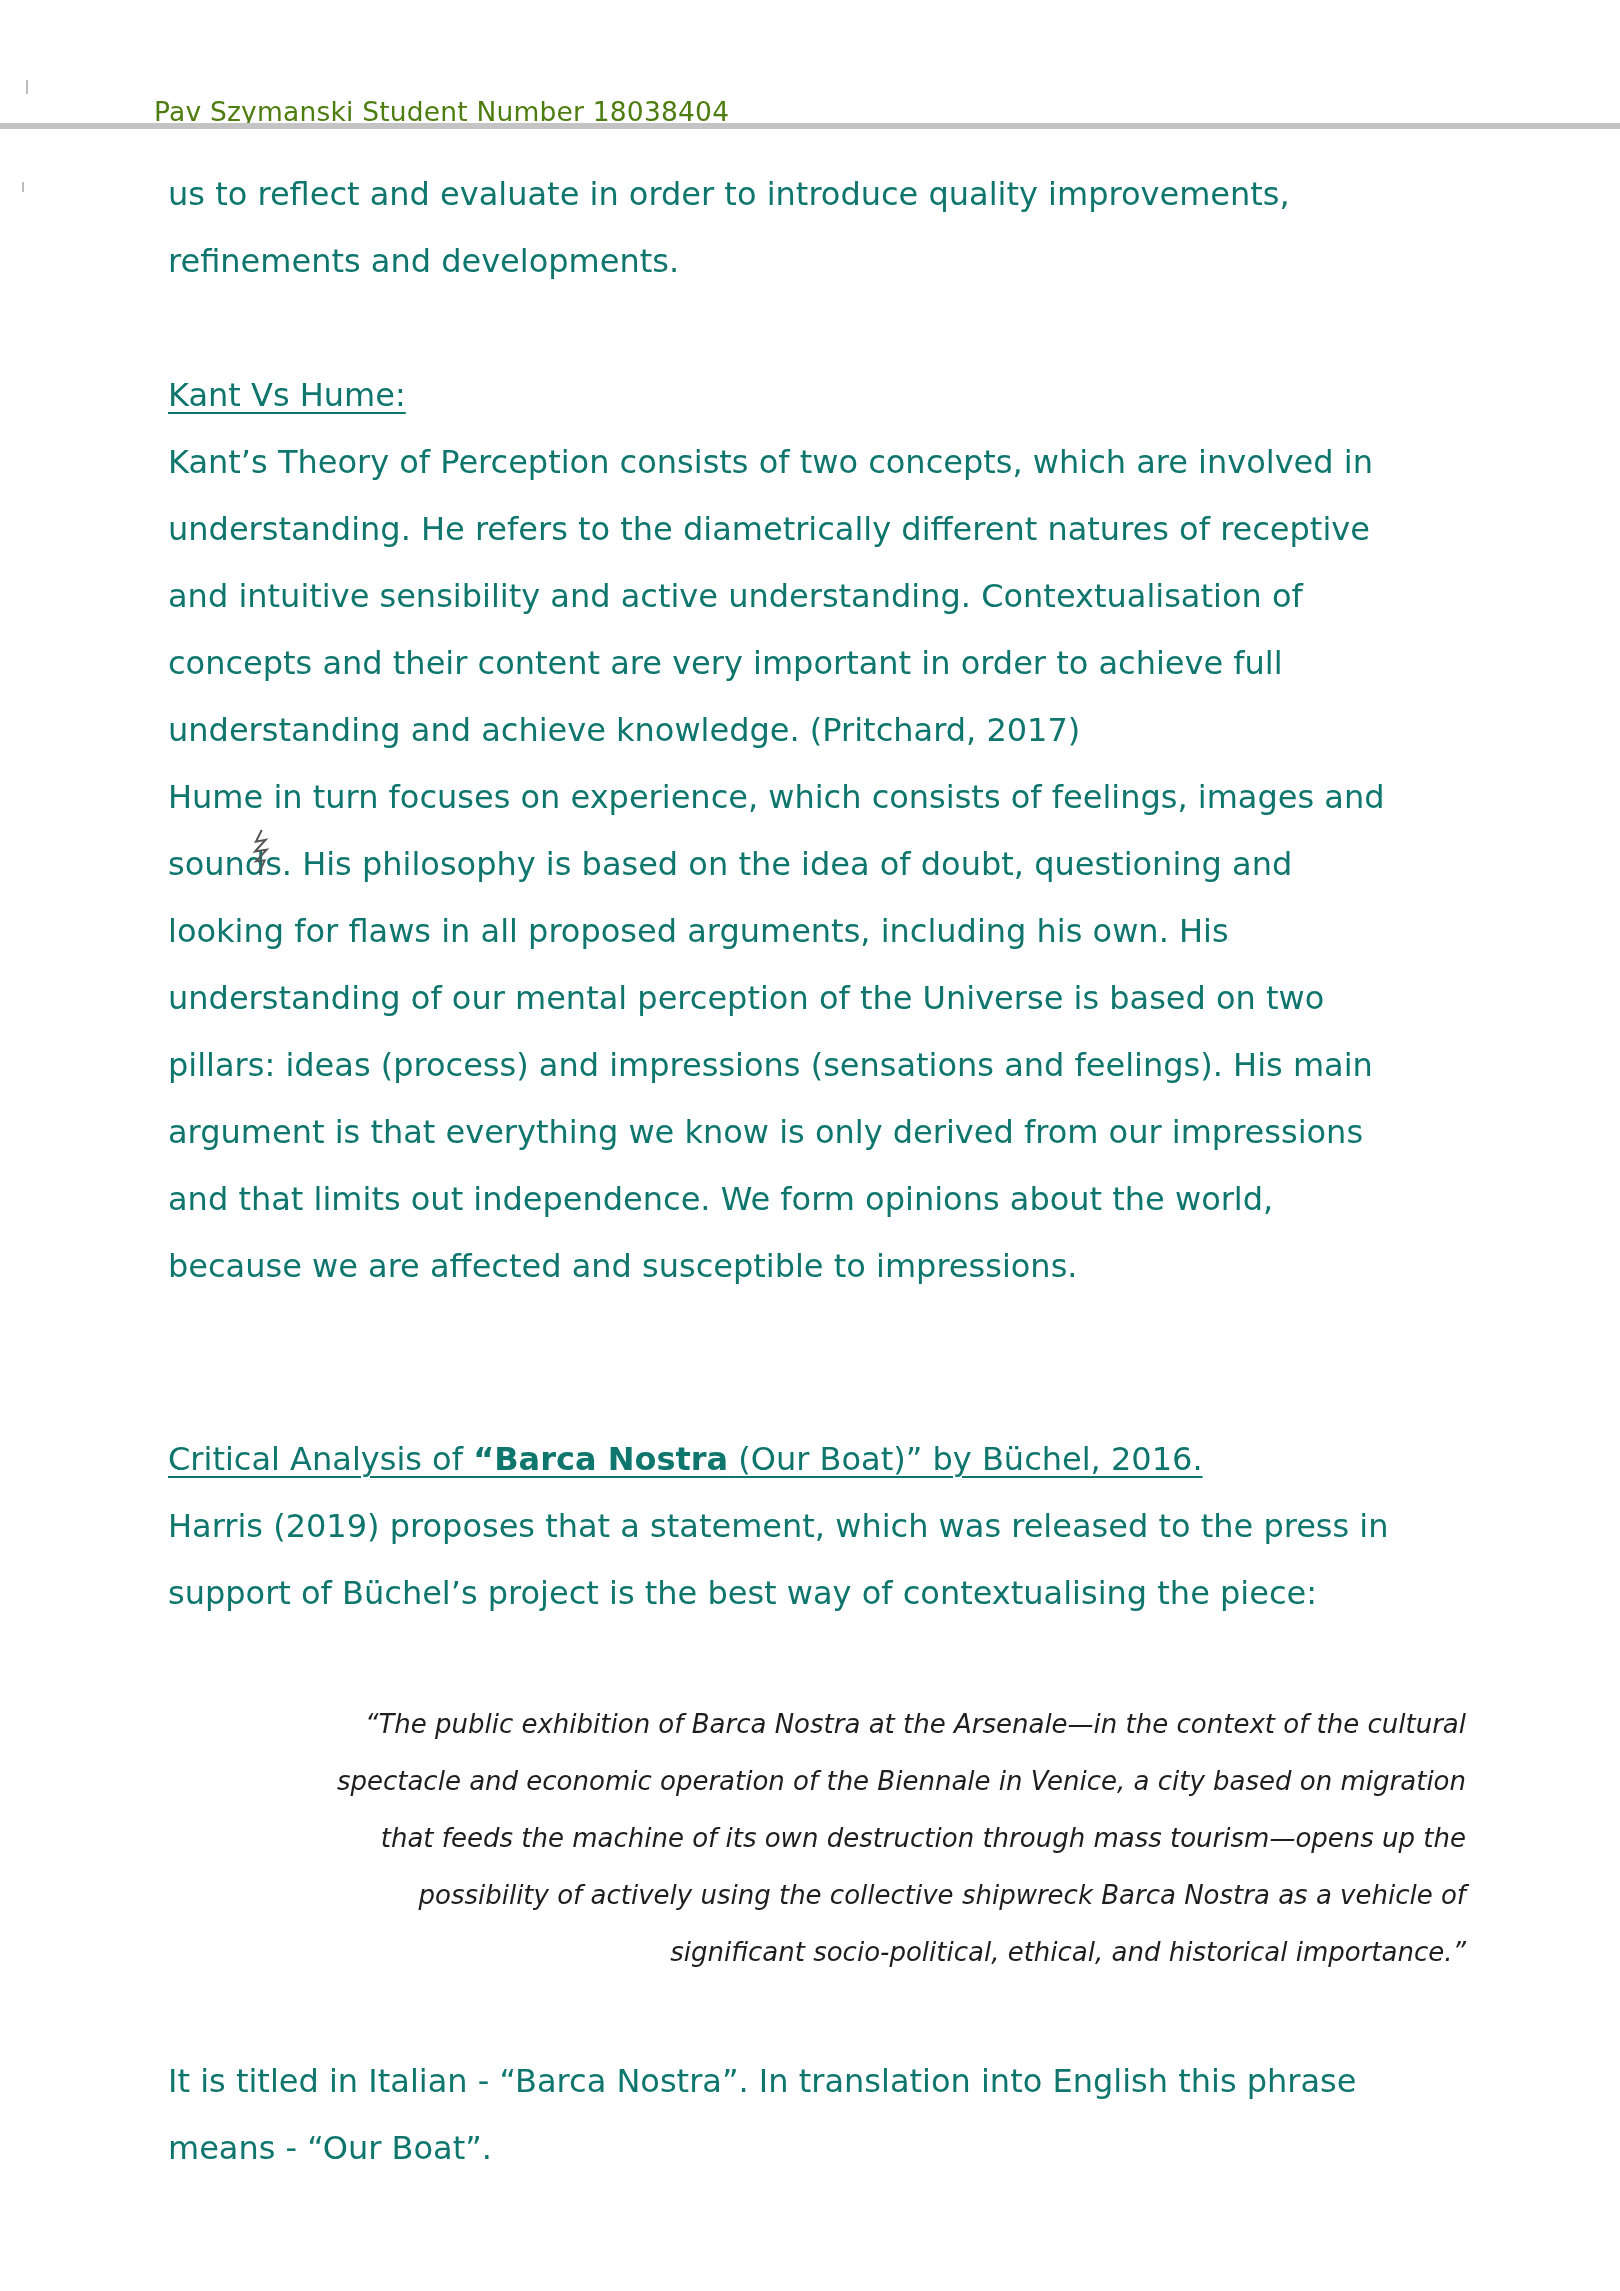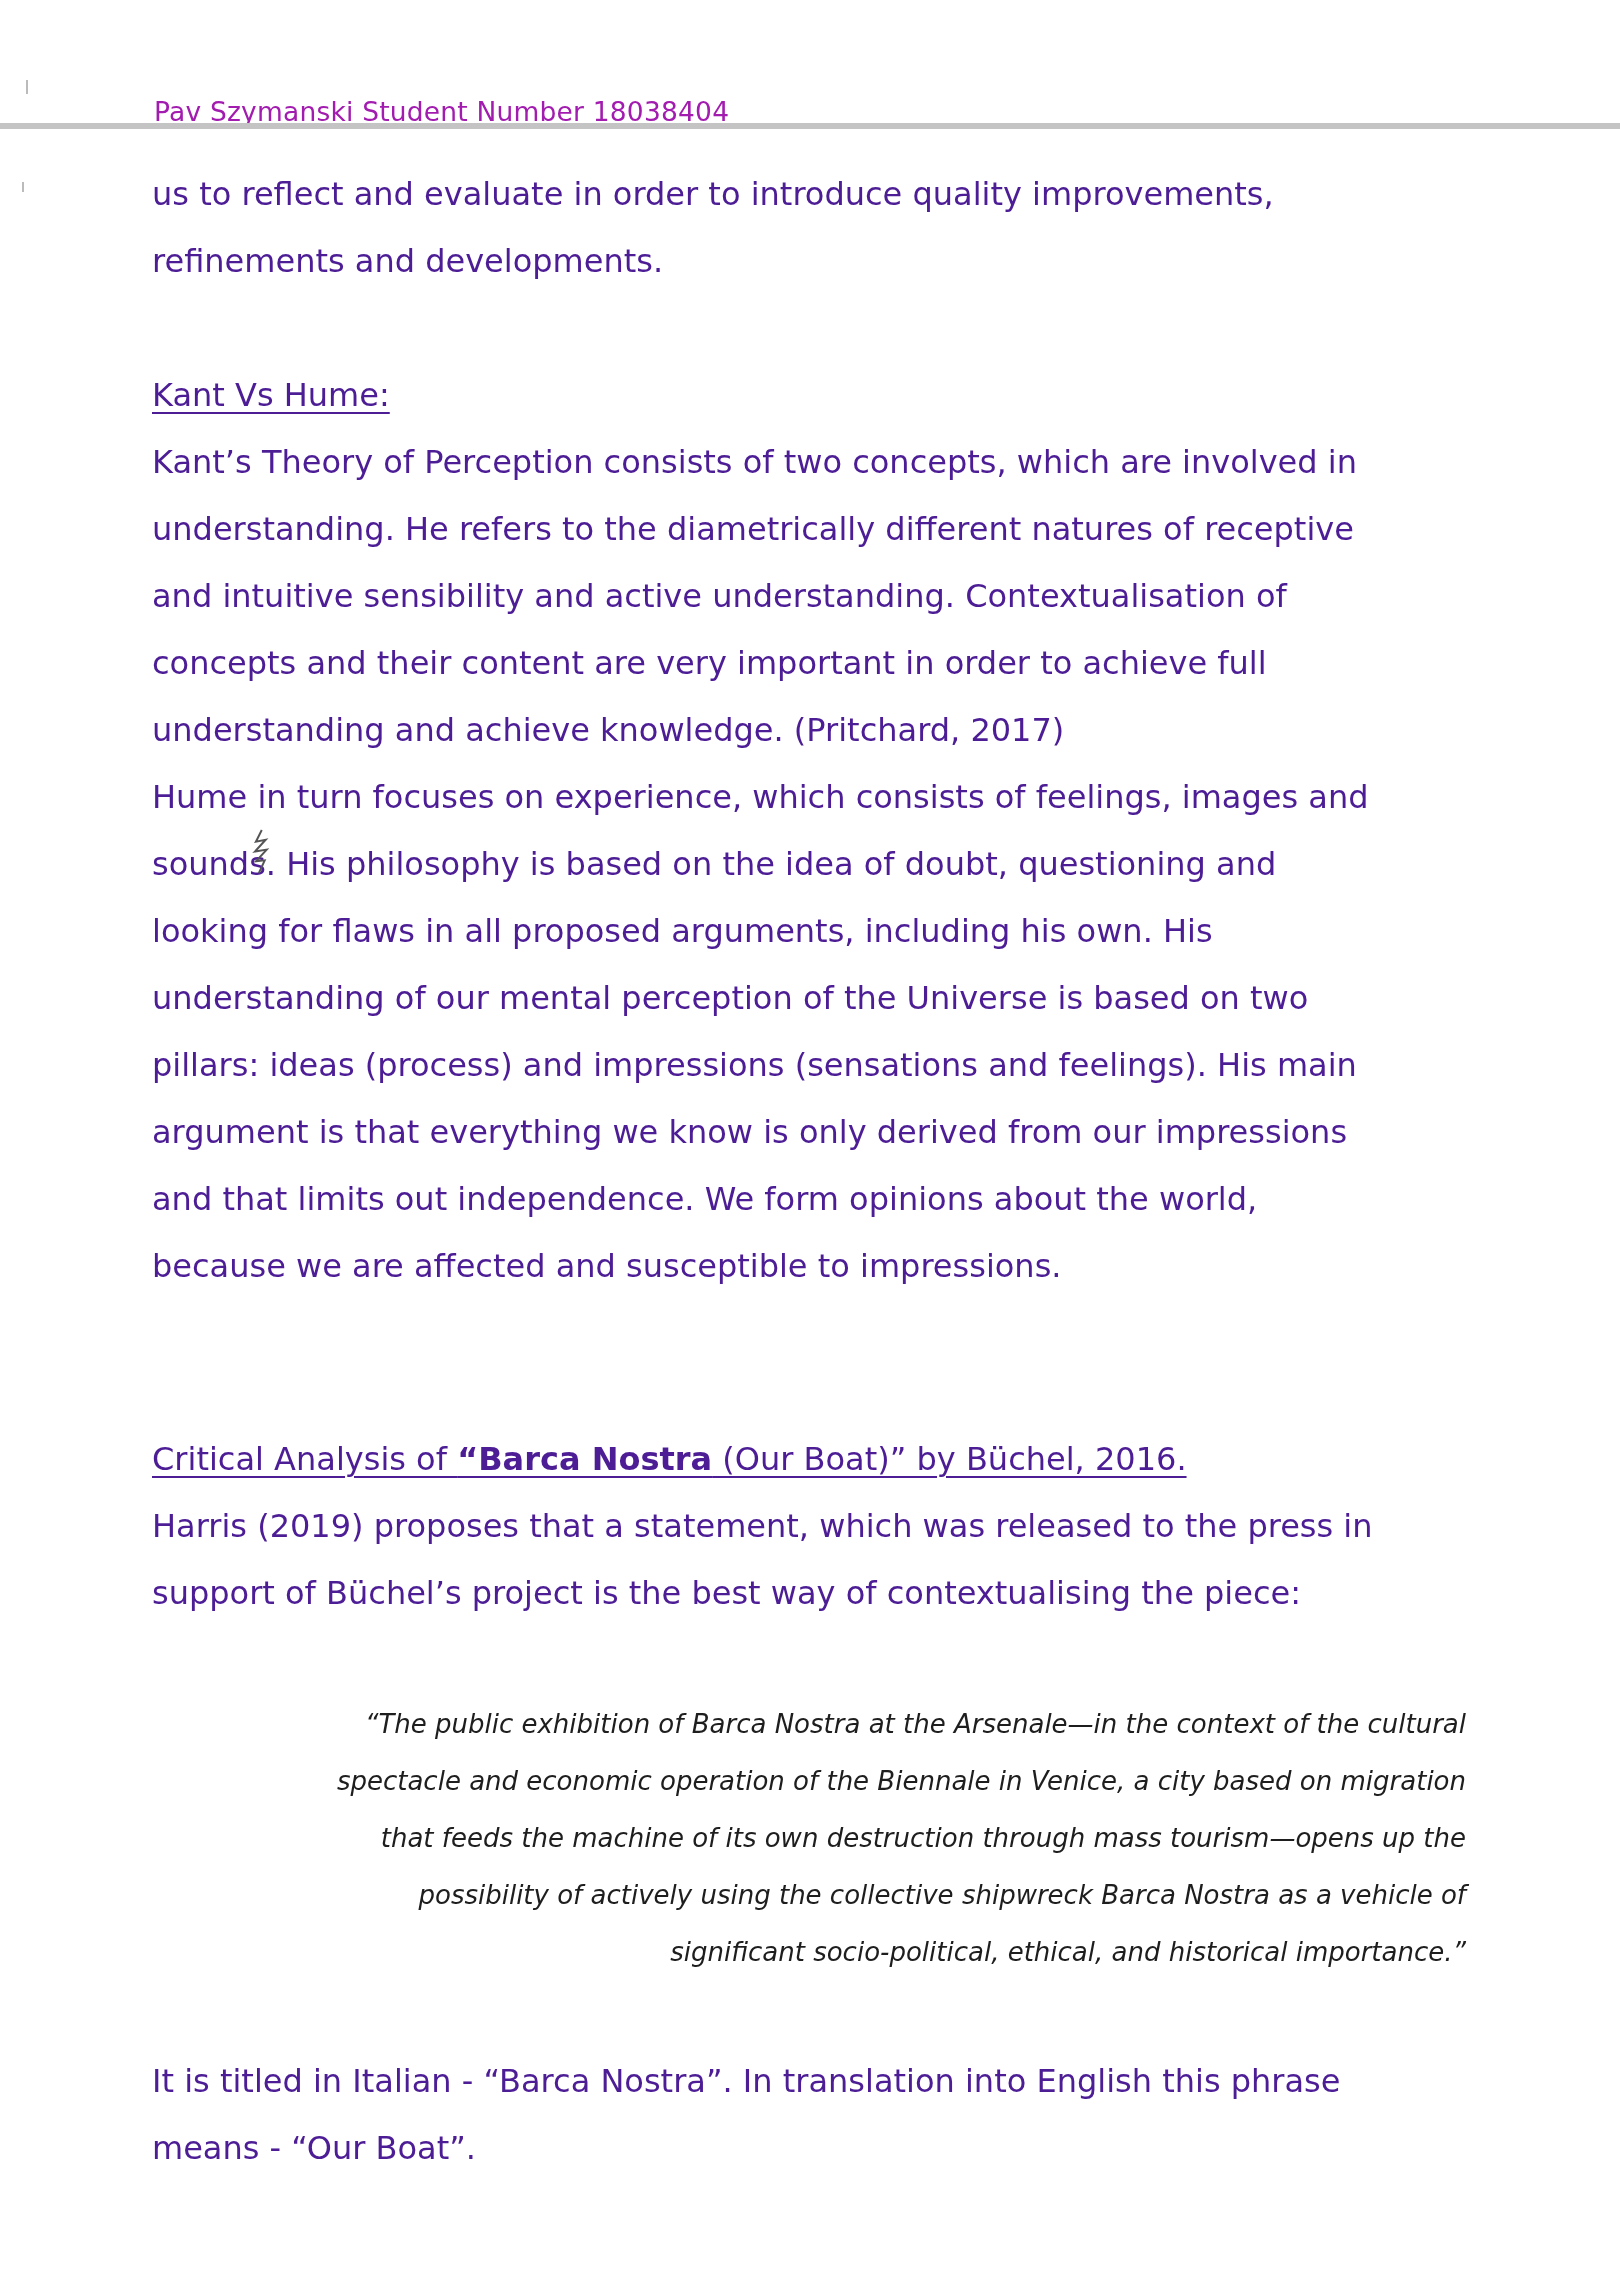--- a/index.html
+++ b/index.html
@@ -5,28 +5,28 @@
     html, body { margin: 0; padding: 0; background: #ffffff; }
     body {
       width: 1620px; height: 2292px; position: relative; overflow: hidden;
       font-family: "DejaVu Sans", sans-serif; color: #1a1a1a;
     }
     .header {
       position: absolute; left: 0; top: 94px; width: 1620px; height: 39px;
     }
     .header-text {
       position: absolute; left: 154px; top: 0; font-size: 26.5px;
-      color: #a21caf; letter-spacing: 0.2px; line-height: 35px;
+      color: #4d7c0f; letter-spacing: 0.2px; line-height: 35px;
     }
     .header-rule {
       position: absolute; left: 0; top: 29px; width: 1620px; height: 5.9px; background: #c4c4c4;
     }
     .body-text {
-      position: absolute; left: 152px; width: 1333px;
-      font-size: 32px; line-height: 67px; color: #4c1d95;
+      position: absolute; left: 168px; width: 1333px;
+      font-size: 32px; line-height: 67px; color: #0f766e;
     }
     .line { display: block; white-space: nowrap; height: 67px; }
     .heading { text-decoration: underline; text-underline-offset: 5.9px; text-decoration-thickness: 2px; text-align: right; }
     .heading b { font-weight: bold; }
     .quote {
       position: absolute; left: 167px; width: 1299px; text-align: right;
       font-style: italic; font-size: 26px; line-height: 57px; color: #1e1e1e;
     }
     .quote .line { height: 57px; }
     sup { font-size: 18.6px; line-height: 0; vertical-align: 13.7px; }

